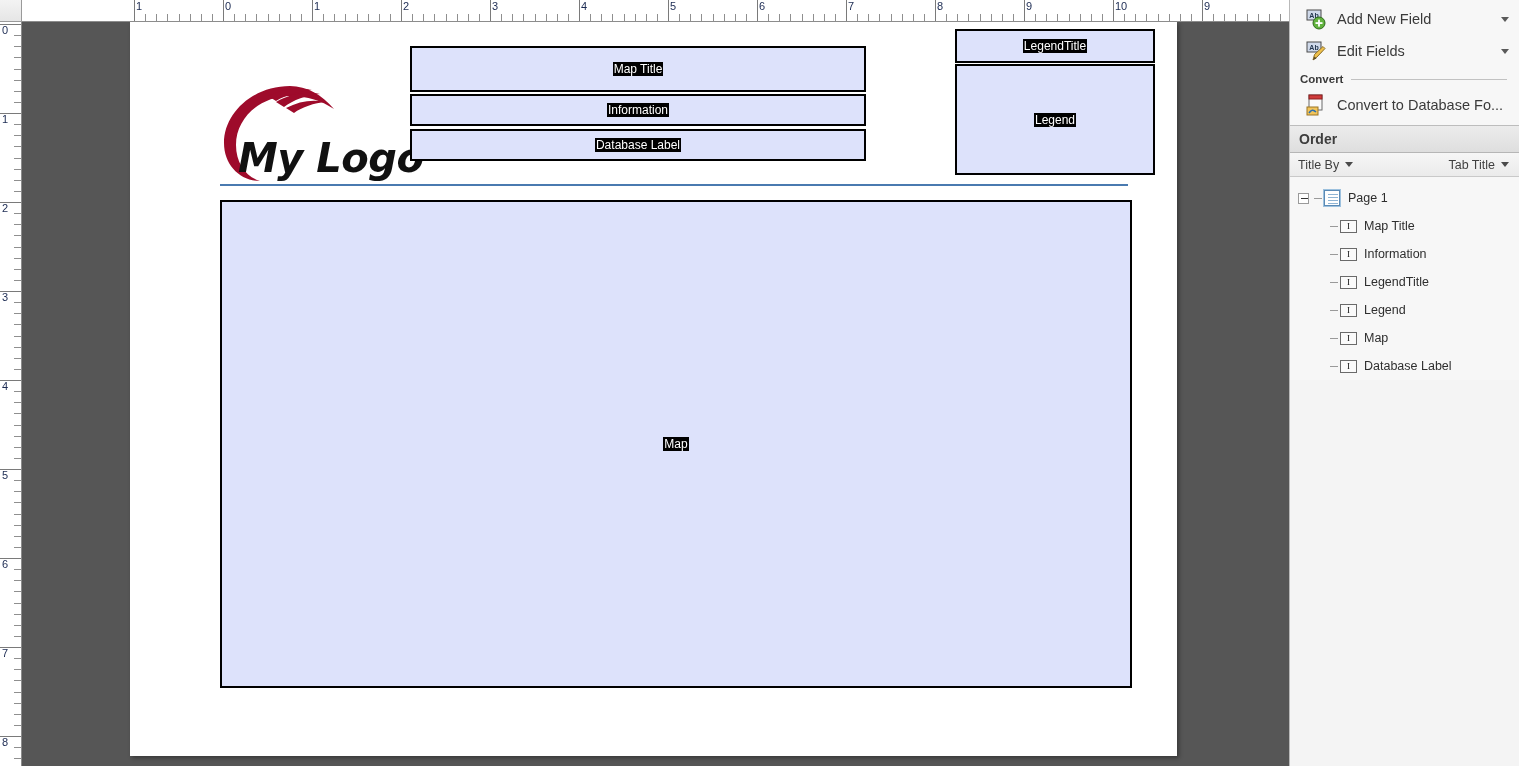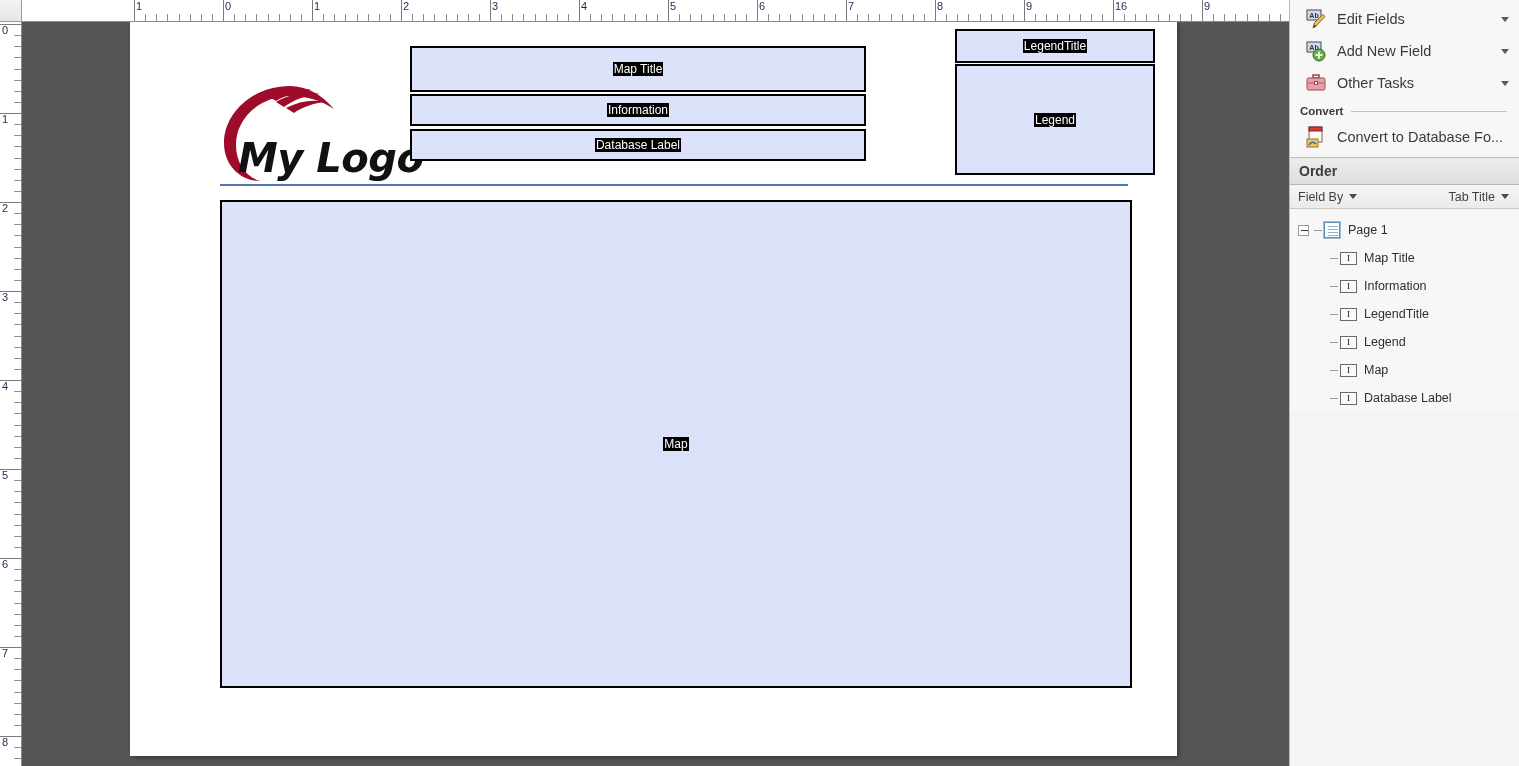--- a/index.html
+++ b/index.html
@@ -277,21 +277,21 @@
       <div class="rh-major" style="left: 1002px;"></div>
       <div class="rh-lbl" style="left: 1004px;">9</div>
       <div class="rh-minor" style="left: 1013.12px;"></div>
       <div class="rh-minor" style="left: 1024.25px;"></div>
       <div class="rh-minor" style="left: 1035.38px;"></div>
       <div class="rh-minor" style="left: 1046.5px;"></div>
       <div class="rh-minor" style="left: 1057.62px;"></div>
       <div class="rh-minor" style="left: 1068.75px;"></div>
       <div class="rh-minor" style="left: 1079.88px;"></div>
       <div class="rh-major" style="left: 1091px;"></div>
-      <div class="rh-lbl" style="left: 1093px;">16</div>
+      <div class="rh-lbl" style="left: 1093px;">10</div>
       <div class="rh-minor" style="left: 1102.12px;"></div>
       <div class="rh-minor" style="left: 1113.25px;"></div>
       <div class="rh-minor" style="left: 1124.38px;"></div>
       <div class="rh-minor" style="left: 1135.5px;"></div>
       <div class="rh-minor" style="left: 1146.62px;"></div>
       <div class="rh-minor" style="left: 1157.75px;"></div>
       <div class="rh-minor" style="left: 1168.88px;"></div>
       <div class="rh-major" style="left: 1180px;"></div>
       <div class="rh-lbl" style="left: 1182px;">9</div>
       <div class="rh-minor" style="left: 1191.12px;"></div>
@@ -420,55 +420,43 @@
   <div id="rightpanel">
 
 
     <div class="task-list">
 
       <div class="task-item">
         <span class="task-ico">
           <svg width="22" height="22" viewBox="0 0 22 22">
             <rect x="2" y="2" width="14" height="10" fill="#cfd9ea" stroke="#4a4a4a"></rect>
             <text x="9" y="10" font-size="7" font-family="Liberation Sans, sans-serif" fill="#23364f" text-anchor="middle" font-weight="bold">Ab</text>
-            <path d="M8 20 L9.5 14.5 L18 6.5 L20 8.5 L12 17 Z" fill="#f0c14b" stroke="#8a6d2a"></path>
-            <path d="M8 20 L9.5 16.5 L11.5 18.5 Z" fill="#5a4a24"></path>
-          </svg>
-        </span>
-        <span class="task-lbl">Edit Fields</span>
-        <span class="task-caret"></span>
-      </div>
-
-      <div class="task-item">
-        <span class="task-ico">
-          <svg width="22" height="22" viewBox="0 0 22 22">
-            <rect x="2" y="2" width="14" height="10" fill="#cfd9ea" stroke="#4a4a4a"></rect>
-            <text x="9" y="10" font-size="7" font-family="Liberation Sans, sans-serif" fill="#23364f" text-anchor="middle" font-weight="bold">Ab</text>
             <circle cx="14" cy="15" r="6" fill="#62b33e" stroke="#2f6b1d"></circle>
             <rect x="10.5" y="14.2" width="7" height="1.8" fill="#fff"></rect>
             <rect x="13.1" y="11.6" width="1.8" height="7" fill="#fff"></rect>
           </svg>
         </span>
         <span class="task-lbl">Add New Field</span>
         <span class="task-caret"></span>
       </div>
 
-
       <div class="task-item">
         <span class="task-ico">
           <svg width="22" height="22" viewBox="0 0 22 22">
-            <rect x="8" y="3" width="6" height="3" fill="none" stroke="#a04a55" stroke-width="1.6"></rect>
-            <rect x="2" y="6" width="18" height="12" rx="1.5" fill="#e8a0a8" stroke="#a04a55"></rect>
-            <rect x="2" y="10" width="18" height="2" fill="#c97f89"></rect>
-            <rect x="9.5" y="9.5" width="3" height="3" fill="#fdf0f1" stroke="#a04a55"></rect>
+            <rect x="2" y="2" width="14" height="10" fill="#cfd9ea" stroke="#4a4a4a"></rect>
+            <text x="9" y="10" font-size="7" font-family="Liberation Sans, sans-serif" fill="#23364f" text-anchor="middle" font-weight="bold">Ab</text>
+            <path d="M8 20 L9.5 14.5 L18 6.5 L20 8.5 L12 17 Z" fill="#f0c14b" stroke="#8a6d2a"></path>
+            <path d="M8 20 L9.5 16.5 L11.5 18.5 Z" fill="#5a4a24"></path>
           </svg>
         </span>
-        <span class="task-lbl">Other Tasks</span>
+        <span class="task-lbl">Edit Fields</span>
         <span class="task-caret"></span>
       </div>
+
+
 
       <div class="section-sep">
         <span>Convert</span>
         <span class="rule"></span>
       </div>
 
       <div class="task-item">
         <span class="task-ico">
           <svg width="22" height="22" viewBox="0 0 22 22">
             <rect x="4" y="1" width="13" height="15" fill="#fafafa" stroke="#6b6b6b"></rect>
@@ -480,21 +468,21 @@
         <span class="task-lbl">Convert to Database Fo...</span>
       </div>
     </div>
 
     <div class="fields-hdr">
       <span>Order</span>
     </div>
 
     <div class="sortbar">
       <span class="grp">
-        <span>Field By</span>
+        <span>Title By</span>
         <span class="tri"></span>
       </span>
       <span class="grp">
         <span>Tab Title</span>
         <span class="tri"></span>
       </span>
     </div>
 
     <div class="tree" id="fieldsTree">
       <div class="tree-row">

